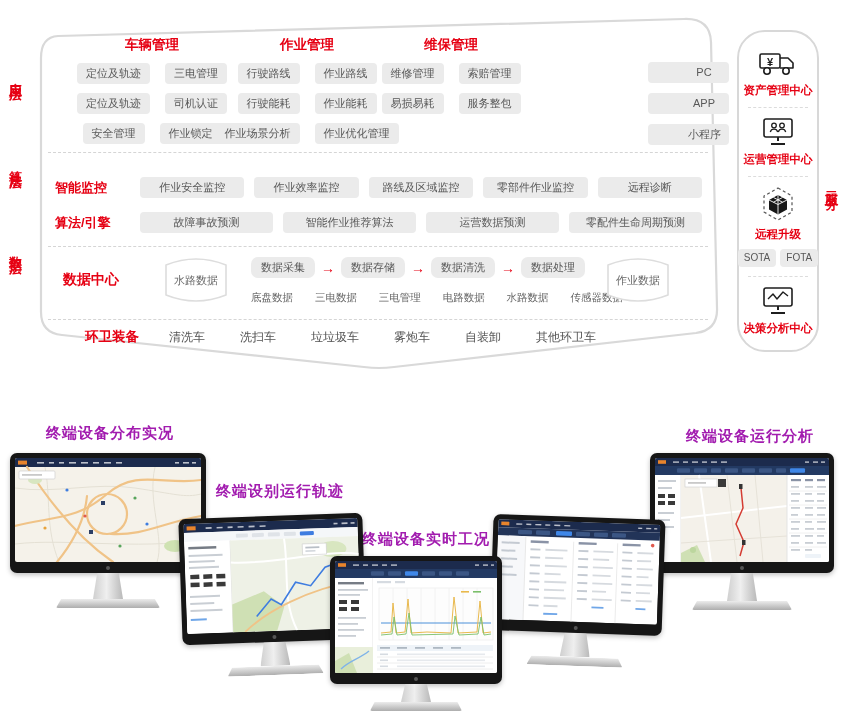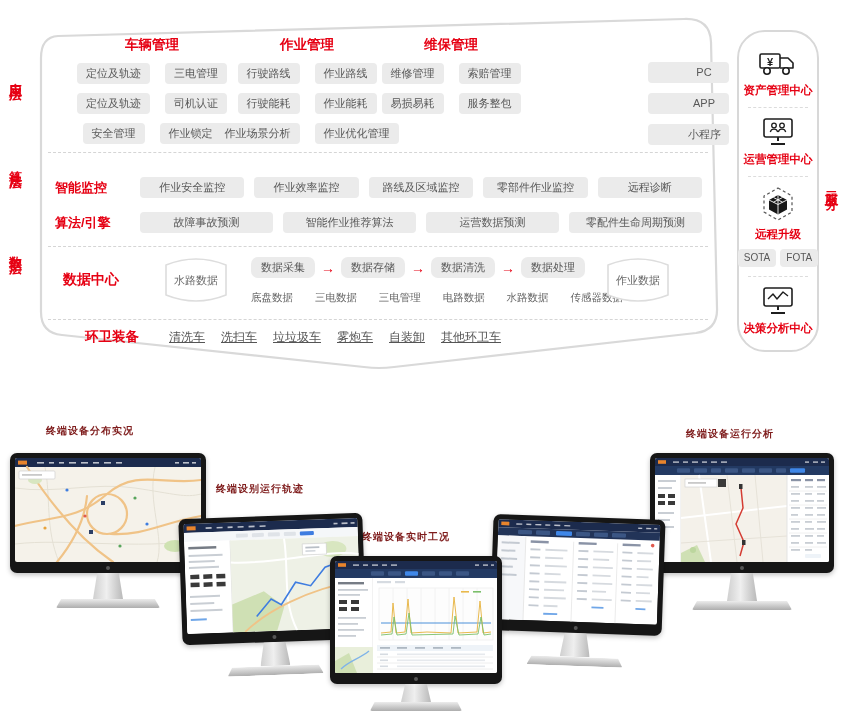--- a/index.html
+++ b/index.html
@@ -27,41 +27,41 @@
   .data-title{position:absolute;left:8px;top:22px;color:#e60113;font-weight:bold;font-size:14px;}
   .store{position:absolute;width:70px;height:58px;}
   .store span{position:absolute;left:0;top:22px;width:100%;text-align:center;font-size:11px;color:#666;}
   .flow{position:absolute;left:196px;top:8px;display:flex;align-items:center;gap:6px;}
   .flow .arrow{color:#e60113;font-weight:bold;font-size:14px;line-height:1;}
   .flow .pill{min-width:46px;text-align:center;border-radius:7px;}
   .sources{position:absolute;left:196px;top:42px;width:372px;display:flex;justify-content:space-between;
         font-size:10.5px;color:#666;}
   .equip{position:absolute;left:55px;top:328px;display:flex;align-items:center;padding-left:30px;}
   .equip-title{color:#e60113;font-weight:bold;font-size:13.5px;margin-right:30px;}
-  .equip-items{display:flex;gap:16px;font-size:12px;color:#555;text-decoration:underline;}
+  .equip-items{display:flex;gap:35px;font-size:12px;color:#555;}
   
   .cloud{position:absolute;left:737px;top:30px;width:82px;height:322px;border:2px solid #d8d8d8;
         border-radius:28px;box-sizing:border-box;display:flex;flex-direction:column;align-items:center;
         justify-content:space-between;padding:16px 0 14px;}
   .cloud-item{display:flex;flex-direction:column;align-items:center;gap:5px;}
   .cloud-item .clabel{color:#e60113;font-weight:bold;font-size:11.5px;white-space:nowrap;}
   .badges{display:flex;gap:4px;margin-top:2px;}
   .badges .pill{font-size:10px;padding:4px 6px;}
   .csep{width:60px;border-top:1px dashed #dcdcdc;}
   
   .monitor{position:absolute;}
   .mframe{background:#161616;border-radius:7px;padding:5px 5px 0;box-shadow:0 2px 5px rgba(0,0,0,.25);}
   .mframe svg{display:block;border-radius:2px;}
   .chin{height:11px;display:flex;align-items:center;justify-content:center;}
   .cam{width:4px;height:4px;border-radius:50%;background:#555;}
   .neck{margin:0 auto;width:30px;background:linear-gradient(90deg,#cfcfcf,#efefef 45%,#b9b9b9);
         clip-path:polygon(14% 0,86% 0,100% 100%,0 100%);}
   .mbase{margin:0 auto;height:9px;background:linear-gradient(#ececec,#adadad);
         clip-path:polygon(5% 0,95% 0,100% 100%,0 100%);border-radius:2px;}
-  .caption{position:absolute;font-size:10px;font-weight:bold;color:#7f1d1d;letter-spacing:1px;}
+  .caption{position:absolute;font-size:15px;font-weight:bold;color:#a21caf;letter-spacing:1px;}
 </style>
 </head>
 <body>
 
 <div class="page">
 
   <svg class="frame-svg" width="694" height="370" viewBox="0 0 694 370">
     <path d="M 26 24 L 652 7 Q 678 6 679 30 L 685 296 Q 686 318 664 321 L 362 355 Q 347 357 332 355 L 30 323 Q 9 321 9 300 L 9 46 Q 9 25 26 24 Z" fill="#ffffff" stroke="#d9d9d9" stroke-width="2.2"></path>
   </svg>
 

